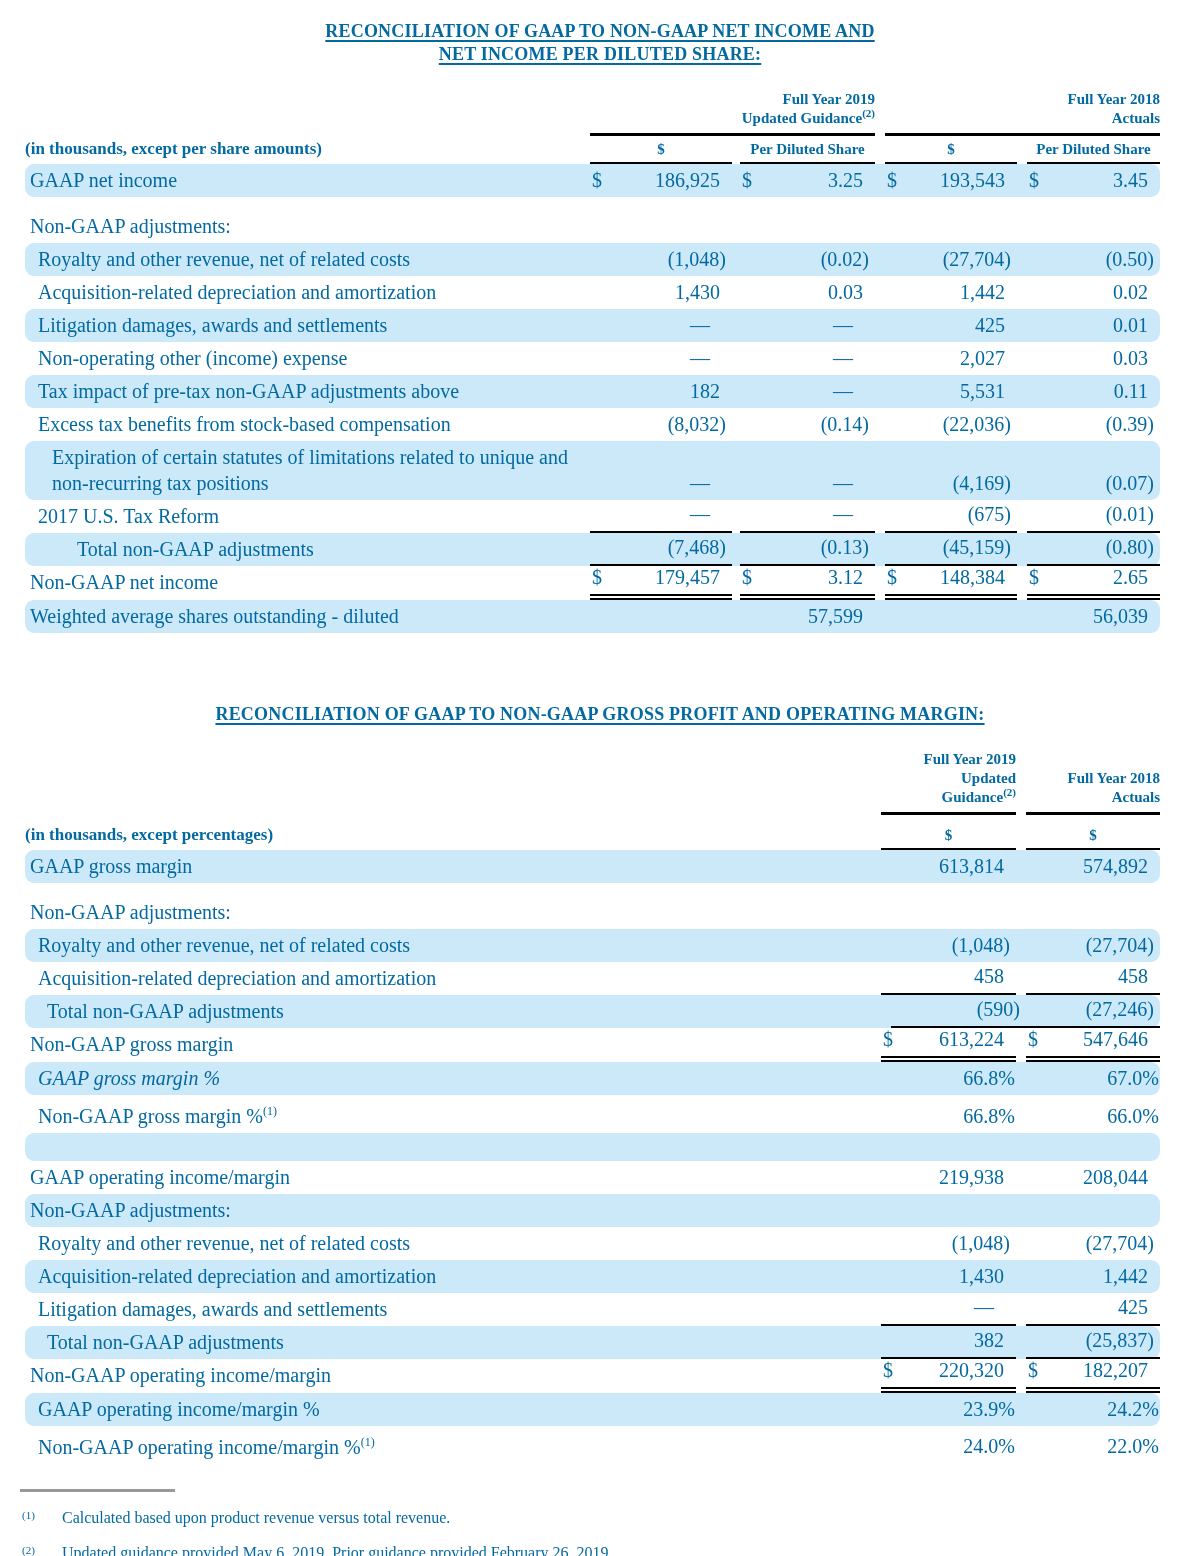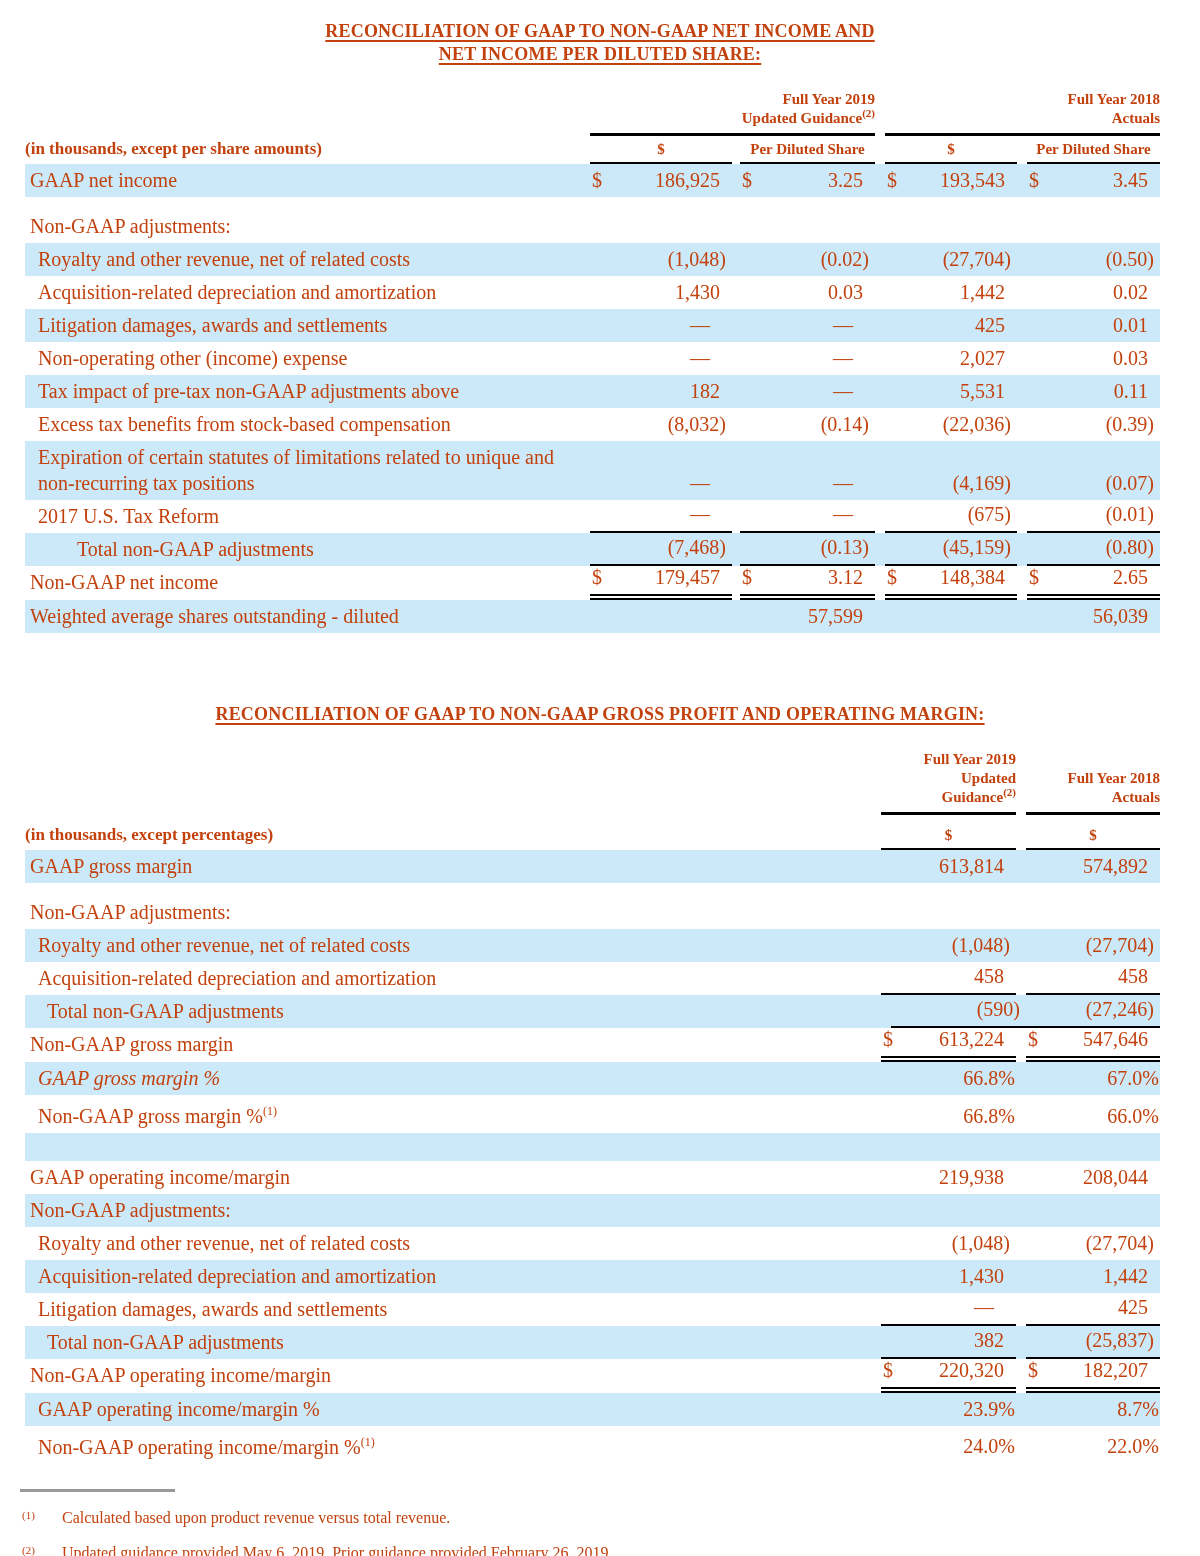--- a/index.html
+++ b/index.html
@@ -1,17 +1,17 @@
 <!DOCTYPE html>
 <html style="--hl: #cce9fa;"><head>
 <meta charset="utf-8">
 <style>
   html,body { margin:0; padding:0; background:#fff; }
   .page {
-    width:1200px; height:1556px; background:#ffffff; color:#c2410c;
+    width:1200px; height:1556px; background:#ffffff; color:#0369a1;
     font-family:"Liberation Serif","DejaVu Serif",serif;
     overflow:hidden; position:relative;
   }
   .doc-title { text-align:center; font-weight:bold; font-size:18px; line-height:23px; margin-top:20px; letter-spacing:0.2px; }
   .doc-title .tline { text-decoration:underline; text-decoration-thickness:2px; text-underline-offset:3px; display:inline-block; }
   .doc-title2 { margin-top:70px; }
   .t-wrap { margin-left:25px; margin-right:40px; }
 
   
   .hdr-groups { display:flex; align-items:flex-end; margin-top:24px; }
@@ -20,21 +20,21 @@
             border-bottom:3px solid #000; padding-bottom:5px; }
   .hdr-sub { display:flex; align-items:stretch; margin-top:3px; }
   .hdr-sub.mt { margin-top:10px; }
   .unit-note { flex:1; font-weight:bold; font-size:17px; display:flex; align-items:flex-end; padding-bottom:5px; }
   .subcell { font-weight:bold; font-size:15px; line-height:18px; text-align:center;
              border-bottom:2px solid #000; padding-bottom:4px;
              display:flex; flex-direction:column; justify-content:flex-end; }
   sup.mark { font-size:11px; line-height:0; }
 
   
-  .row { display:flex; align-items:stretch; min-height:33px; font-size:20px; }
+  .row { display:flex; align-items:stretch; min-height:33px; font-size:20px;border-radius:9px; }
   .row.hl { background:var(--hl,#cce9fa); }
   .row.spacer { min-height:13px; }
   .row.blank { min-height:28px; }
   .lbl { flex:1; line-height:26px; padding-top:3px; padding-bottom:4px; }
   .lbl sup { font-size:12px; }
   .cell { display:flex; align-items:flex-end; padding-bottom:5px; box-sizing:border-box; }
   .cell .cur { padding-left:2px; }
   .cell .val { margin-left:auto; white-space:nowrap; }
   .val.num   { padding-right:12px; }
   .val.paren { padding-right:6px; }
@@ -195,21 +195,21 @@
           <span class="val paren">(0.14)</span>
         </div>
         <div class="cell" style="width: 132px; margin-right: 10px;">
           <span class="val paren">(22,036)</span>
         </div>
         <div class="cell" style="width: 133px;">
           <span class="val paren">(0.39)</span>
         </div>
       </div>
       <div class="row hl">
-        <div class="lbl" style="padding-left: 13px;"><span>Expiration of certain statutes of limitations related to unique and non-recurring tax positions</span></div>
+        <div class="lbl" style="padding-left: 27px;"><span>Expiration of certain statutes of limitations related to unique and non-recurring tax positions</span></div>
         <div class="cell" style="width: 142px; margin-right: 8px;">
           <span class="val dash">—</span>
         </div>
         <div class="cell" style="width: 135px; margin-right: 10px;">
           <span class="val dash">—</span>
         </div>
         <div class="cell" style="width: 132px; margin-right: 10px;">
           <span class="val paren">(4,169)</span>
         </div>
         <div class="cell" style="width: 133px;">
@@ -434,21 +434,21 @@
           <span class="cur">$</span>
           <span class="val num">182,207</span>
         </div>
       </div>
       <div class="row hl">
         <div class="lbl" style="padding-left: 13px;"><span>GAAP operating income/margin %</span></div>
         <div class="cell" style="width: 135px; margin-right: 10px; text-align: center;">
           <span class="val pct">23.9%</span>
         </div>
         <div class="cell" style="width: 134px;">
-          <span class="val pct">8.7%</span>
+          <span class="val pct">24.2%</span>
         </div>
       </div>
       <div class="row">
         <div class="lbl" style="padding-left: 13px;"><span>Non-GAAP operating income/margin %</span><sup>(1)</sup></div>
         <div class="cell" style="width: 135px; margin-right: 10px;">
           <span class="val pct">24.0%</span>
         </div>
         <div class="cell" style="width: 134px;">
           <span class="val pct">22.0%</span>
         </div>

